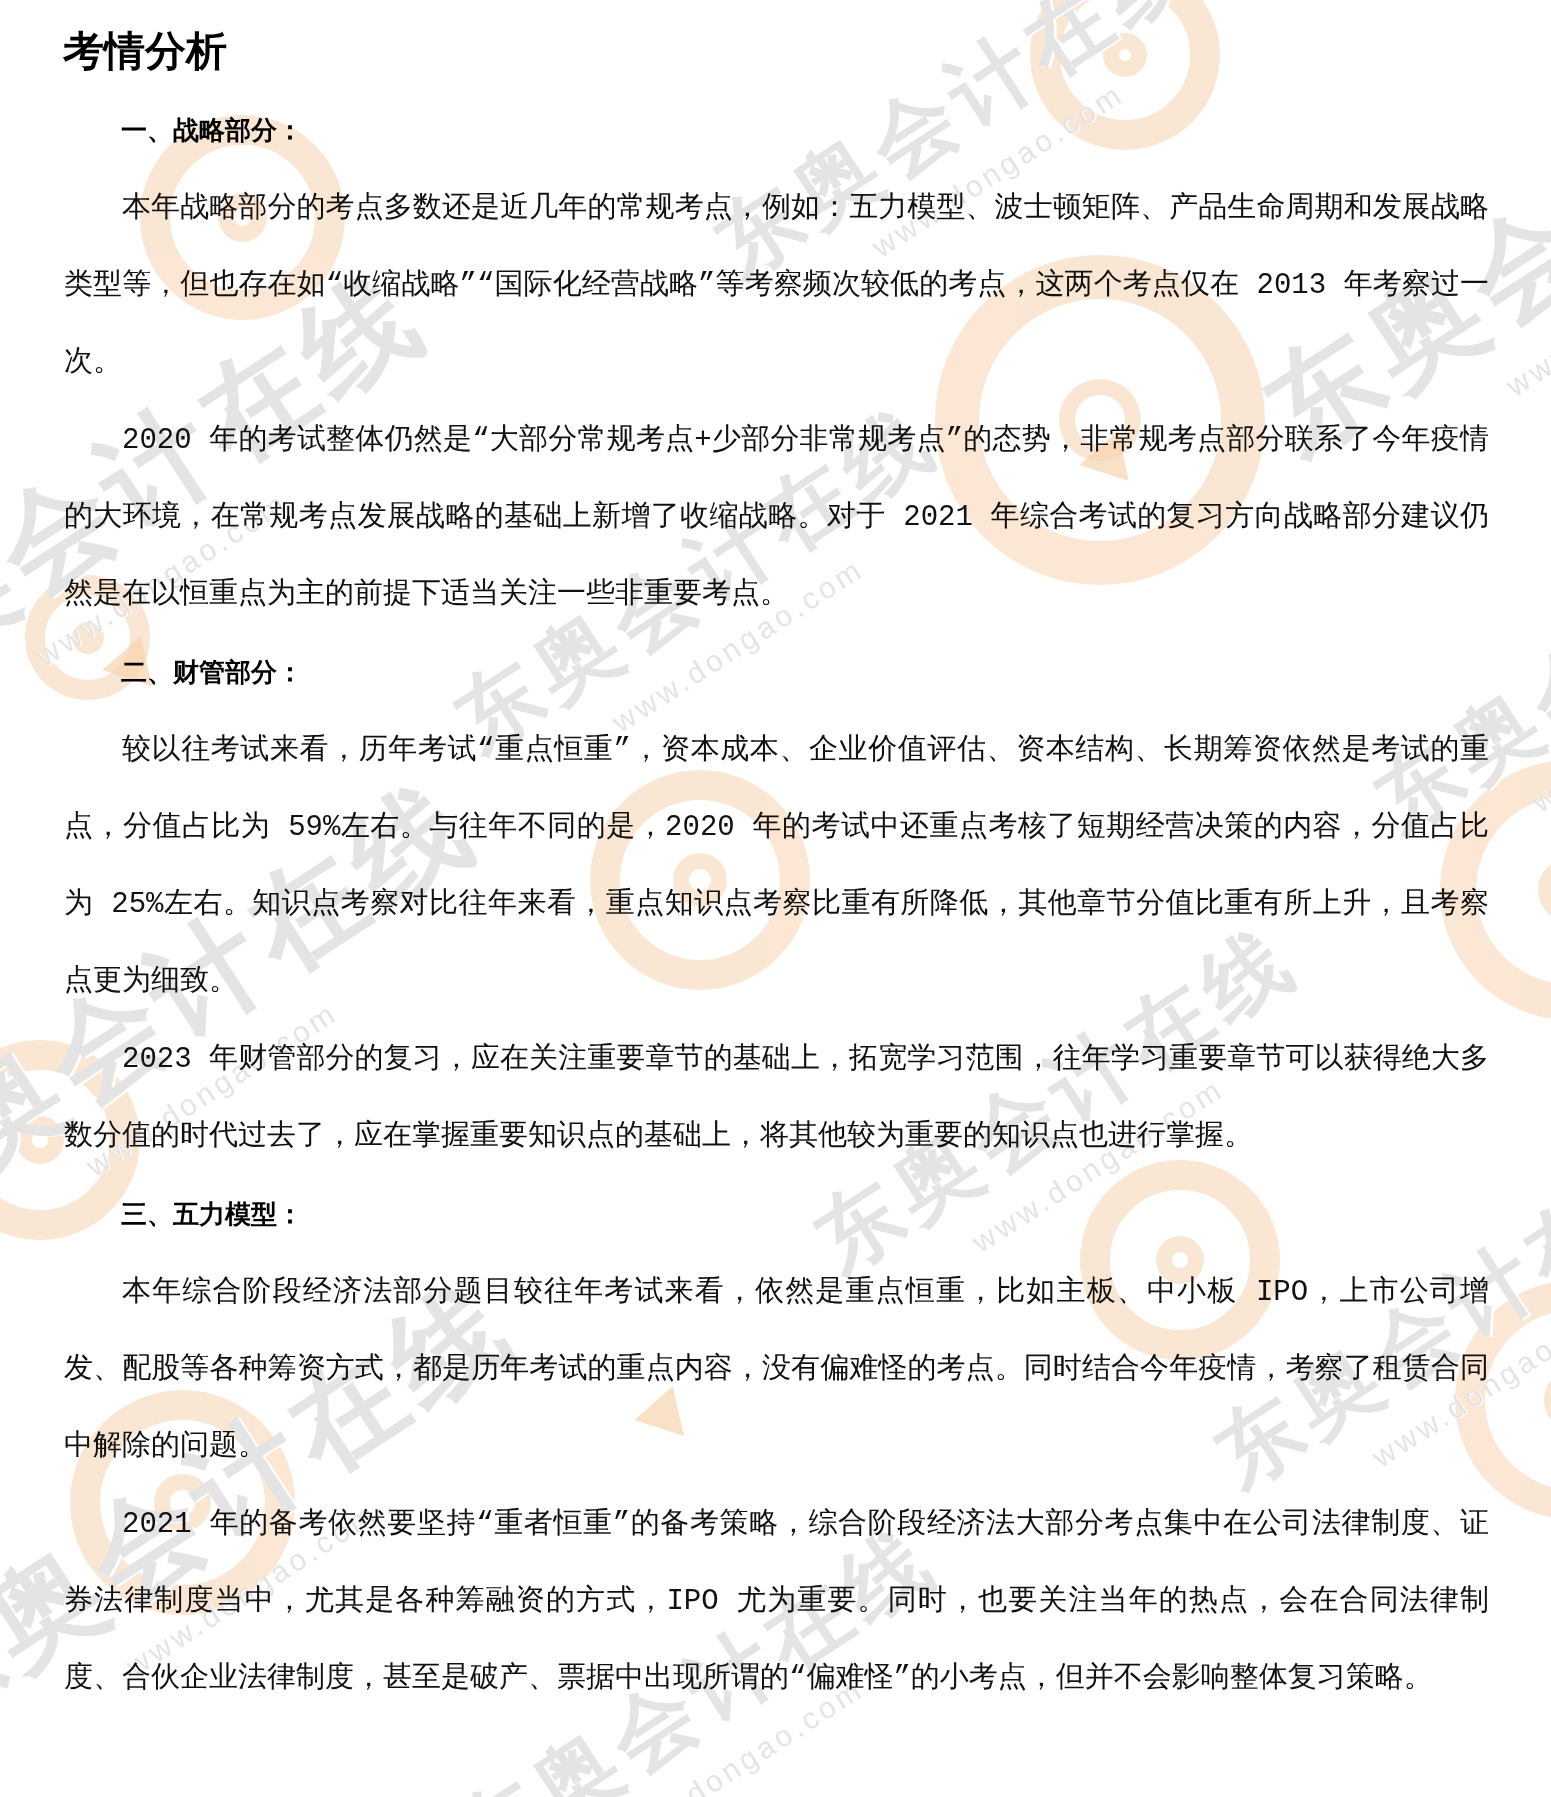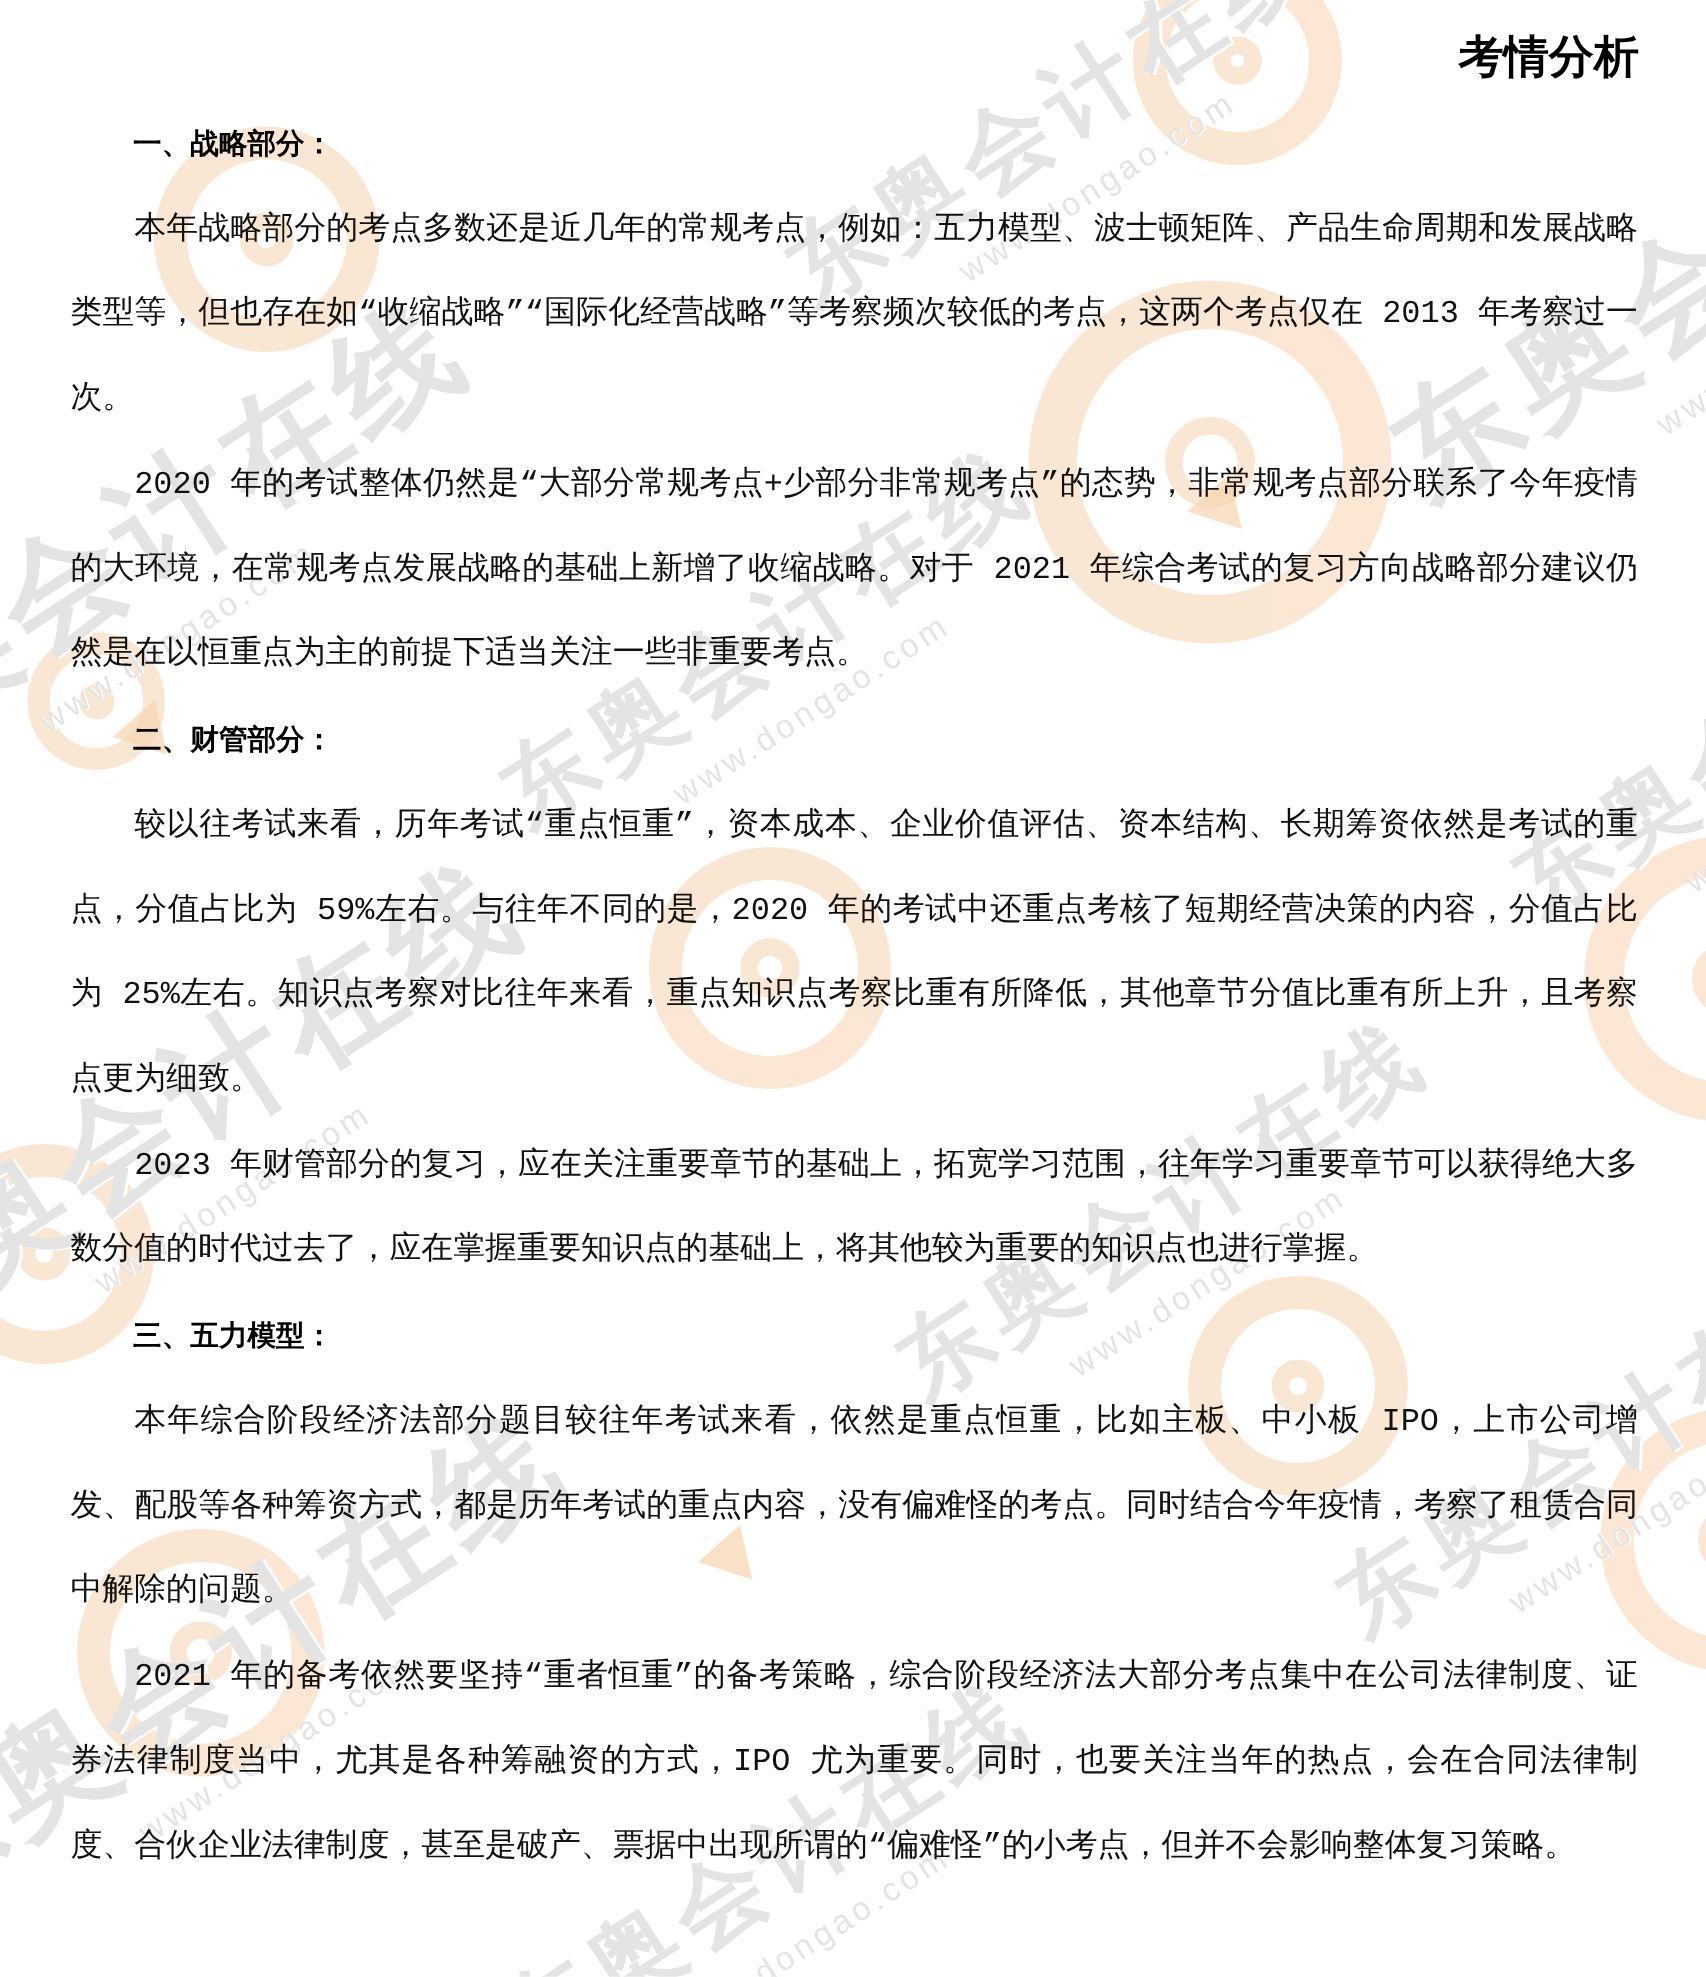--- a/index.html
+++ b/index.html
@@ -77,21 +77,21 @@
   }
 
   
   .content {
     position: relative;
     z-index: 1;
     padding: 0 61px 0 63px;
   }
   .doc-title {
     margin: 22px 0 12px 0;
-    text-align: right;
+    text-align: left;
     font-family: "Liberation Sans", sans-serif;
     font-weight: bold;
     font-size: 41px;
     line-height: 58px;
     color: #000000;
   }
   .sec-heading {
     margin: 0;
     font-family: "Liberation Sans", sans-serif;
     font-weight: bold;

